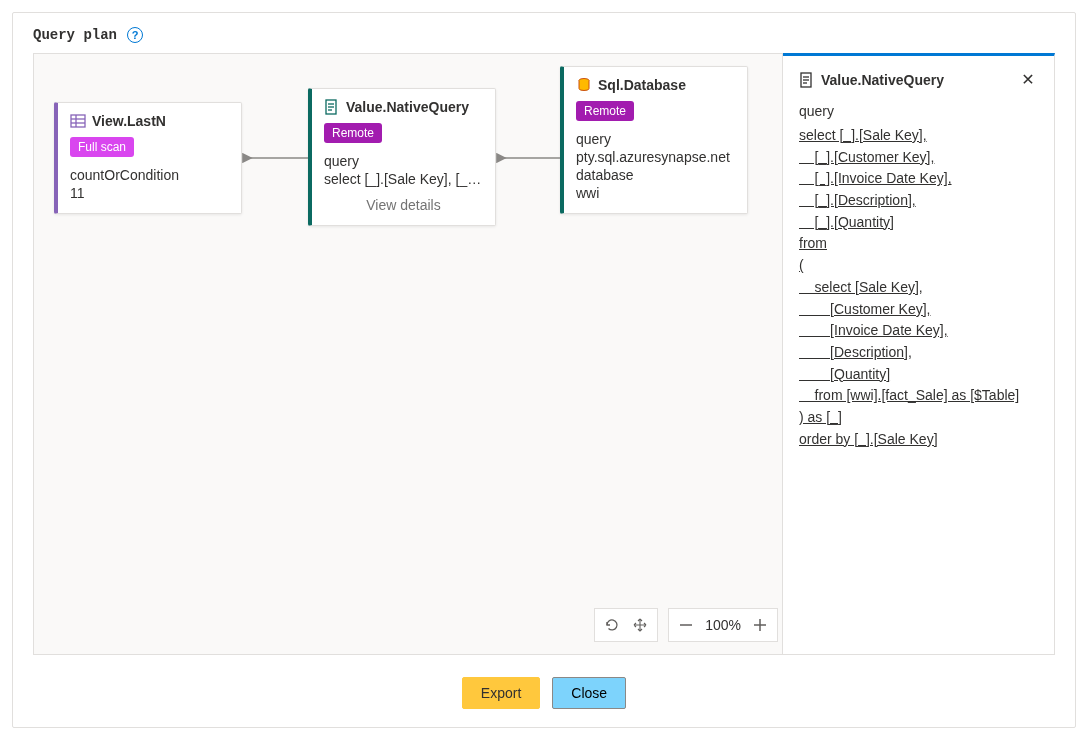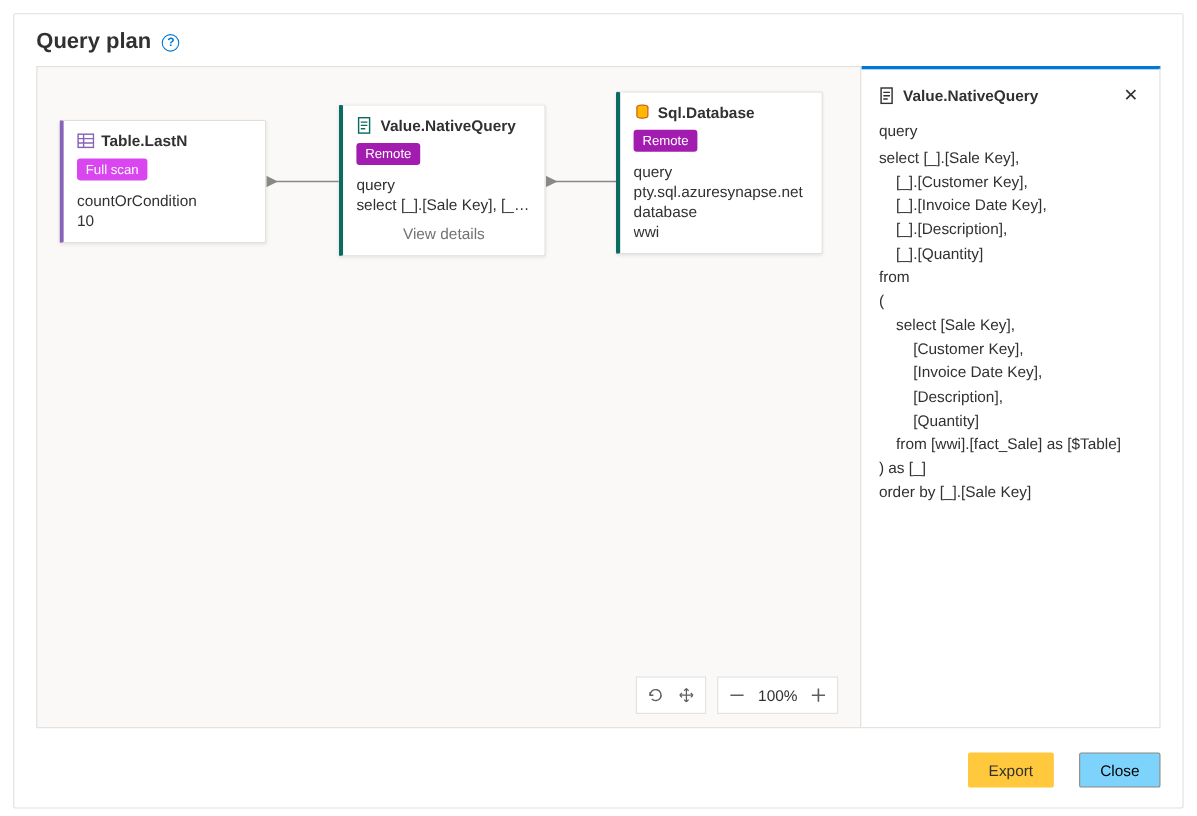--- a/index.html
+++ b/index.html
@@ -17,22 +17,23 @@
     border-radius: 2px;
     padding: 0;
   }
   .dialog-header {
     display: flex;
     align-items: center;
     gap: 10px;
     padding: 14px 20px 10px 20px;
   }
   .dialog-title {
-    font-size: 20px;
+    font-size: 14px;
     font-weight: 600;
+    font-family: Liberation Mono, monospace;
   }
   .help-icon {
     width: 16px; height: 16px;
     border: 1.5px solid #0078d4;
     border-radius: 50%;
     color: #0078d4;
     font-size: 11px;
     display: flex; align-items: center; justify-content: center;
     font-weight: 600;
   }
@@ -102,21 +103,21 @@
     margin-top: 10px;
     cursor: pointer;
     font-size: 14px;
   }
   svg.arrow {
     position: absolute;
     pointer-events: none;
   }
   .zoom-bar {
     position: absolute;
-    right: 20px;
+    right: 4px;
     bottom: 12px;
     display: flex;
     gap: 10px;
   }
   .zoom-group {
     background: #fff;
     border: 1px solid #e1dfdd;
     height: 34px;
     display: flex;
     align-items: center;
@@ -158,25 +159,26 @@
     width: 20px; text-align: center;
   }
   .detail-label {
     font-size: 14px;
     margin-bottom: 6px;
   }
   .detail-body {
     font-size: 14px;
     line-height: 1.55;
     white-space: pre;
+    text-decoration: underline;
   }
   .footer {
     display: flex;
-    justify-content: flex-end;
-    gap: 23px;
+    justify-content: center;
+    gap: 12px;
     padding: 10px 20px 18px 20px;
   }
   .btn {
     height: 32px;
     padding: 0 18px;
     border: 1px solid #8a8886;
     background: #7dd3fc;
     font-size: 14px;
     cursor: pointer;
     display: flex; align-items: center;
@@ -206,44 +208,44 @@
       <div class="canvas">
 
         <div class="node purple" style="left:20px; top:48px;">
           <div class="node-head">
             <svg class="ic" viewBox="0 0 16 16">
               <rect x="1" y="2" width="14" height="12" fill="none" stroke="#8764b8" stroke-width="1.3"></rect>
               <line x1="1" y1="6" x2="15" y2="6" stroke="#8764b8" stroke-width="1.3"></line>
               <line x1="1" y1="10" x2="15" y2="10" stroke="#8764b8" stroke-width="1.3"></line>
               <line x1="6" y1="2" x2="6" y2="14" stroke="#8764b8" stroke-width="1.3"></line>
             </svg>
-            <span>Table.LastN</span>
+            <span>View.LastN</span>
           </div>
           <span class="badge badge-purple">Full scan</span>
           <div class="kv-label">countOrCondition</div>
-          <div class="kv-value">10</div>
+          <div class="kv-value">11</div>
         </div>
 
         <div class="node teal" style="left:274px; top:34px;">
           <div class="node-head">
             <svg class="ic" viewBox="0 0 16 16">
               <rect x="2" y="1" width="10" height="14" fill="none" stroke="#0b6a61" stroke-width="1.3"></rect>
               <line x1="4" y1="5" x2="10" y2="5" stroke="#0b6a61" stroke-width="1.3"></line>
               <line x1="4" y1="8" x2="10" y2="8" stroke="#0b6a61" stroke-width="1.3"></line>
               <line x1="4" y1="11" x2="8" y2="11" stroke="#0b6a61" stroke-width="1.3"></line>
             </svg>
             <span>Value.NativeQuery</span>
           </div>
           <span class="badge badge-teal">Remote</span>
           <div class="kv-label">query</div>
           <div class="kv-value">select [_].[Sale Key], [_]....</div>
           <div class="view-details">View details</div>
         </div>
 
-        <div class="node teal" style="left:526px; top:22px; border-left-color:#0b6a61;">
+        <div class="node teal" style="left:526px; top:12px; border-left-color:#0b6a61;">
           <div class="node-head">
             <svg class="ic" viewBox="0 0 16 16">
               <ellipse cx="8" cy="3.5" rx="5" ry="2" fill="#ffb900" stroke="#ca5010" stroke-width="1"></ellipse>
               <path d="M3 3.5 v8 a5 2 0 0 0 10 0 v-8" fill="#ffb900" stroke="#ca5010" stroke-width="1"></path>
             </svg>
             <span>Sql.Database</span>
           </div>
           <span class="badge badge-teal">Remote</span>
           <div class="kv-label">query</div>
           <div class="kv-value">pty.sql.azuresynapse.net</div>

